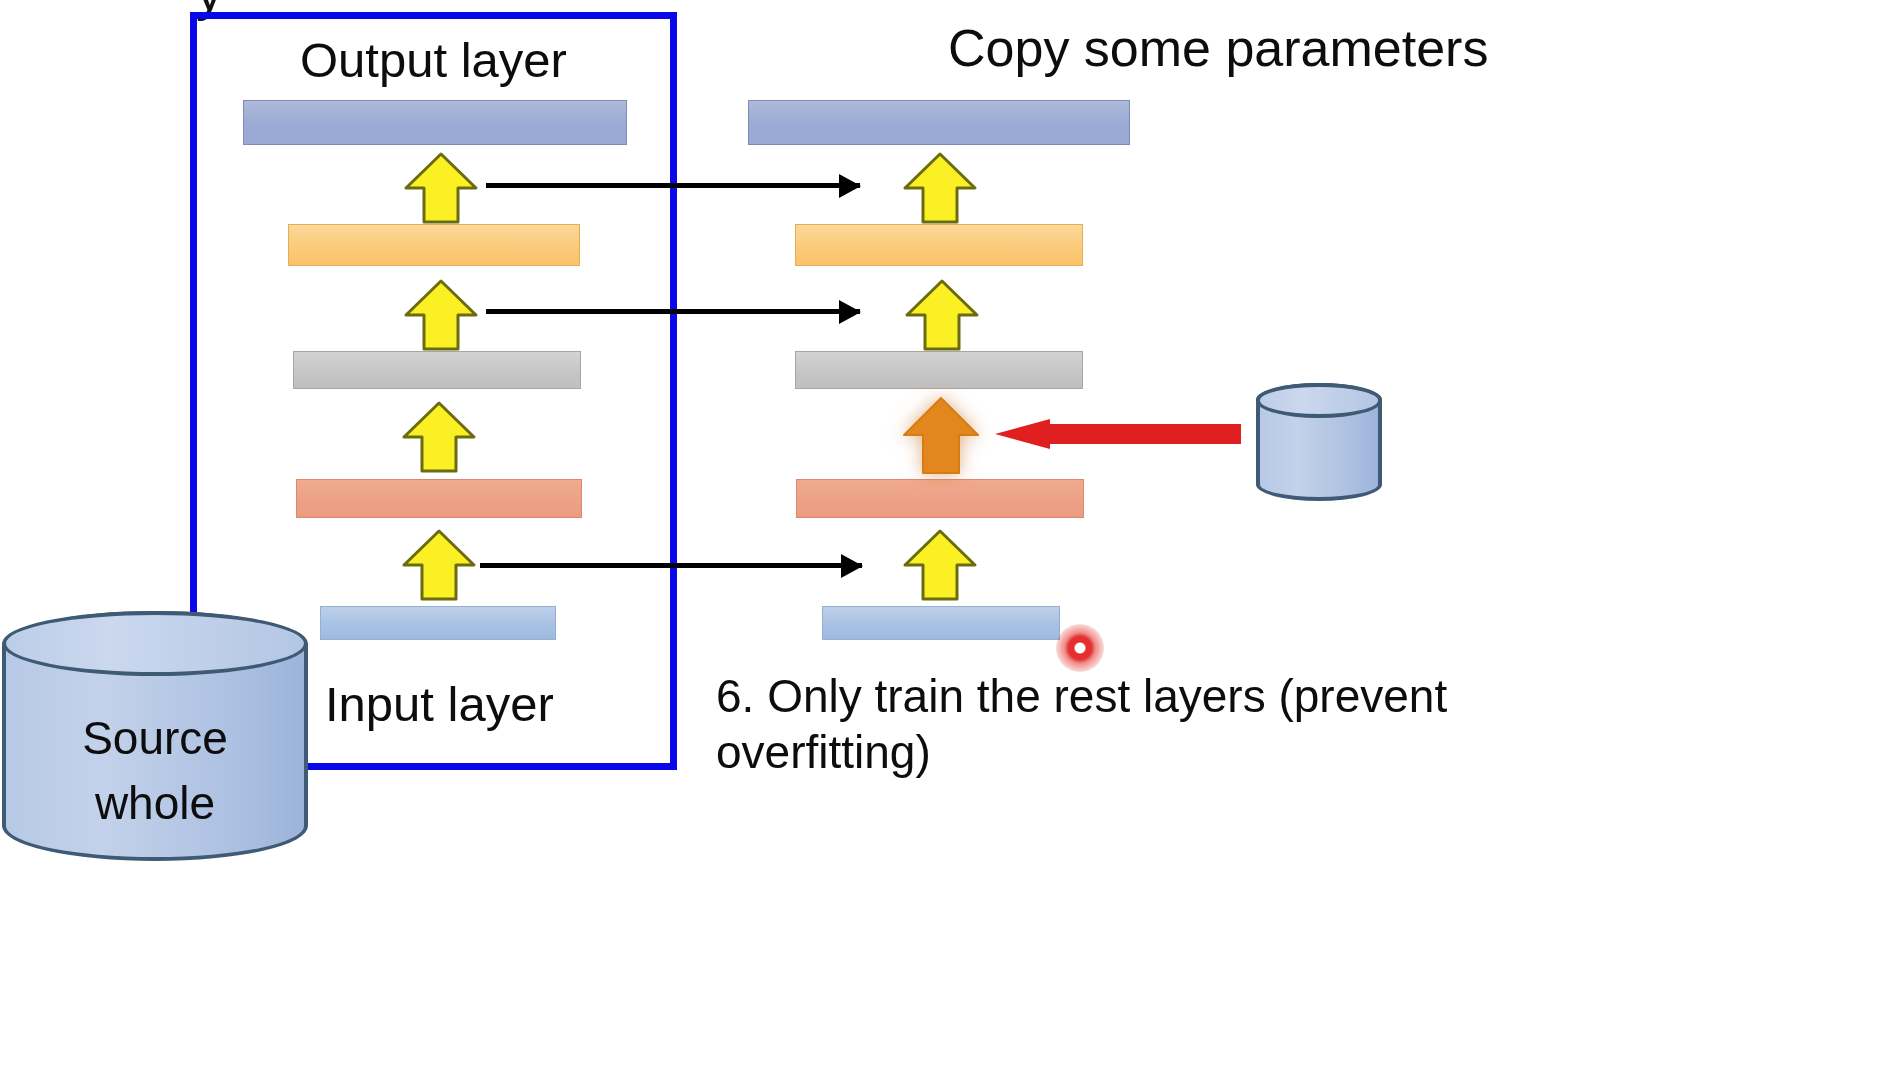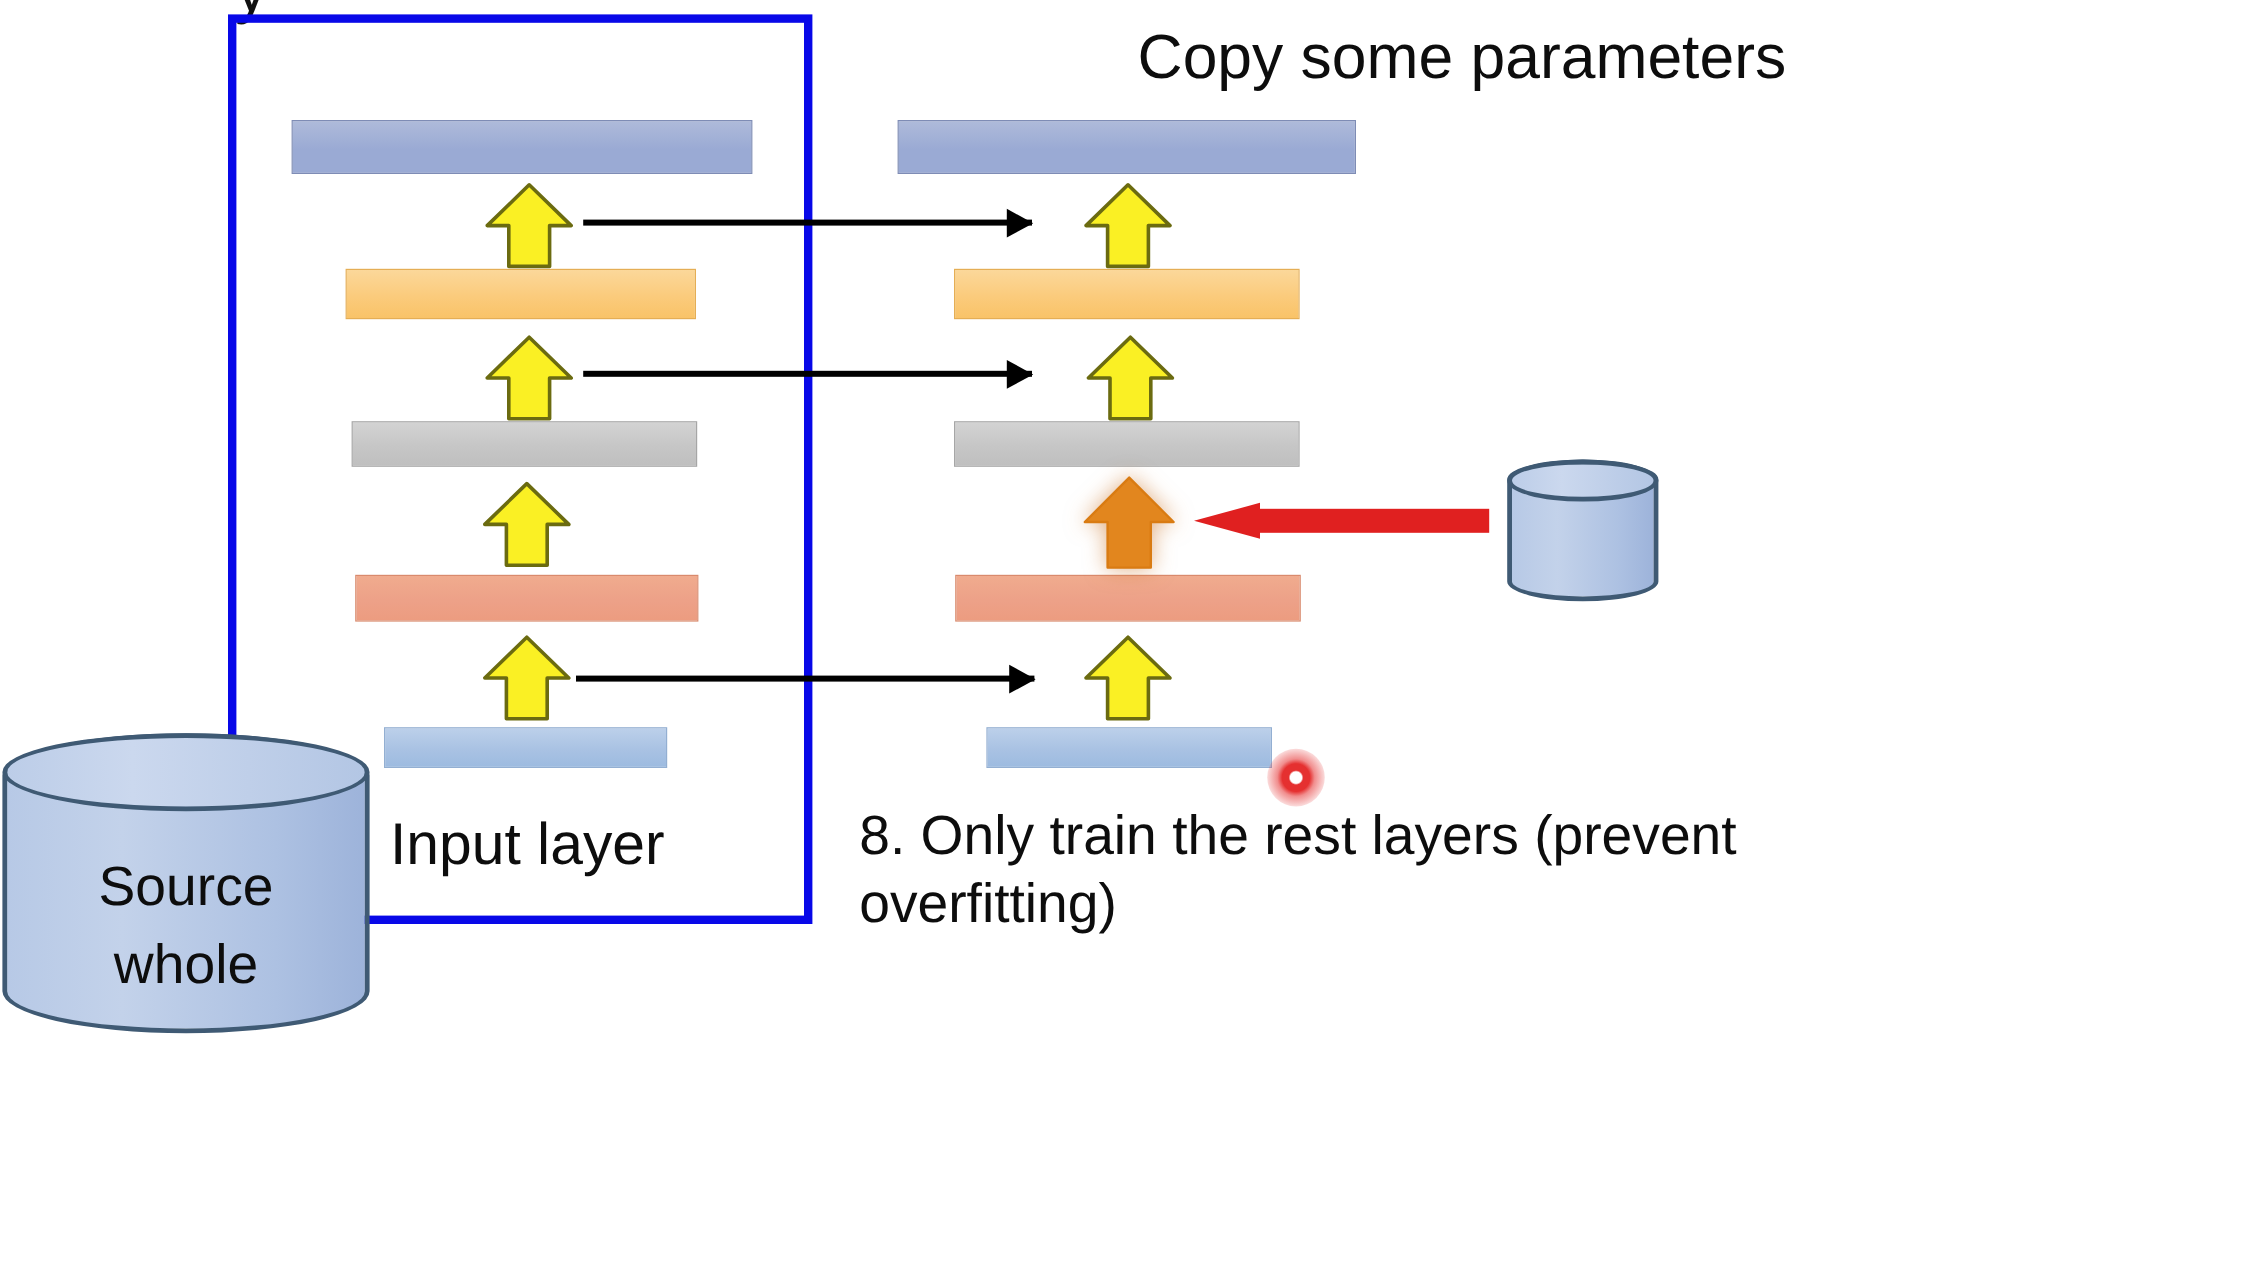--- a/index.html
+++ b/index.html
@@ -267,20 +267,21 @@
 </style>
 </head>
 <body>
 
 <div id="canvas">
 
   <div class="txt" id="title-fragment">y</div>
 
   <div id="selection-frame"></div>
 
+  <div class="txt" id="label-output-layer">Output layer</div>
 
   <div class="bar bar-blue" id="bar-l-output"></div>
   <div class="bar bar-orange" id="bar-l-h3"></div>
   <div class="bar bar-gray" id="bar-l-h2"></div>
   <div class="bar bar-salmon" id="bar-l-h1"></div>
   <div class="bar bar-lightblue" id="bar-l-input"></div>
 
   <div class="up-arrow" id="arrow-l-4">
     <svg width="74" height="72" viewBox="0 0 74 72">
       <polygon points="37,2 72,36 54,36 54,70 20,70 20,36 2,36" fill="#faf024" stroke="#6b6b10" stroke-width="3" stroke-linejoin="round"></polygon>
@@ -349,17 +350,17 @@
 
   <div class="cylinder" id="cylinder-left">
     <div class="body"></div>
     <div class="top-ellipse"></div>
     <div class="ctext">
       <div>Source</div>
       <div>whole</div>
     </div>
   </div>
 
-  <div class="txt txt-wrap" id="note-1">8. Only train the rest layers (prevent overfitting)</div>
+  <div class="txt txt-wrap" id="note-1">6. Only train the rest layers (prevent overfitting)</div>
 
   <div id="cursor-dot"></div>
 
 </div>
 
 </body></html>

